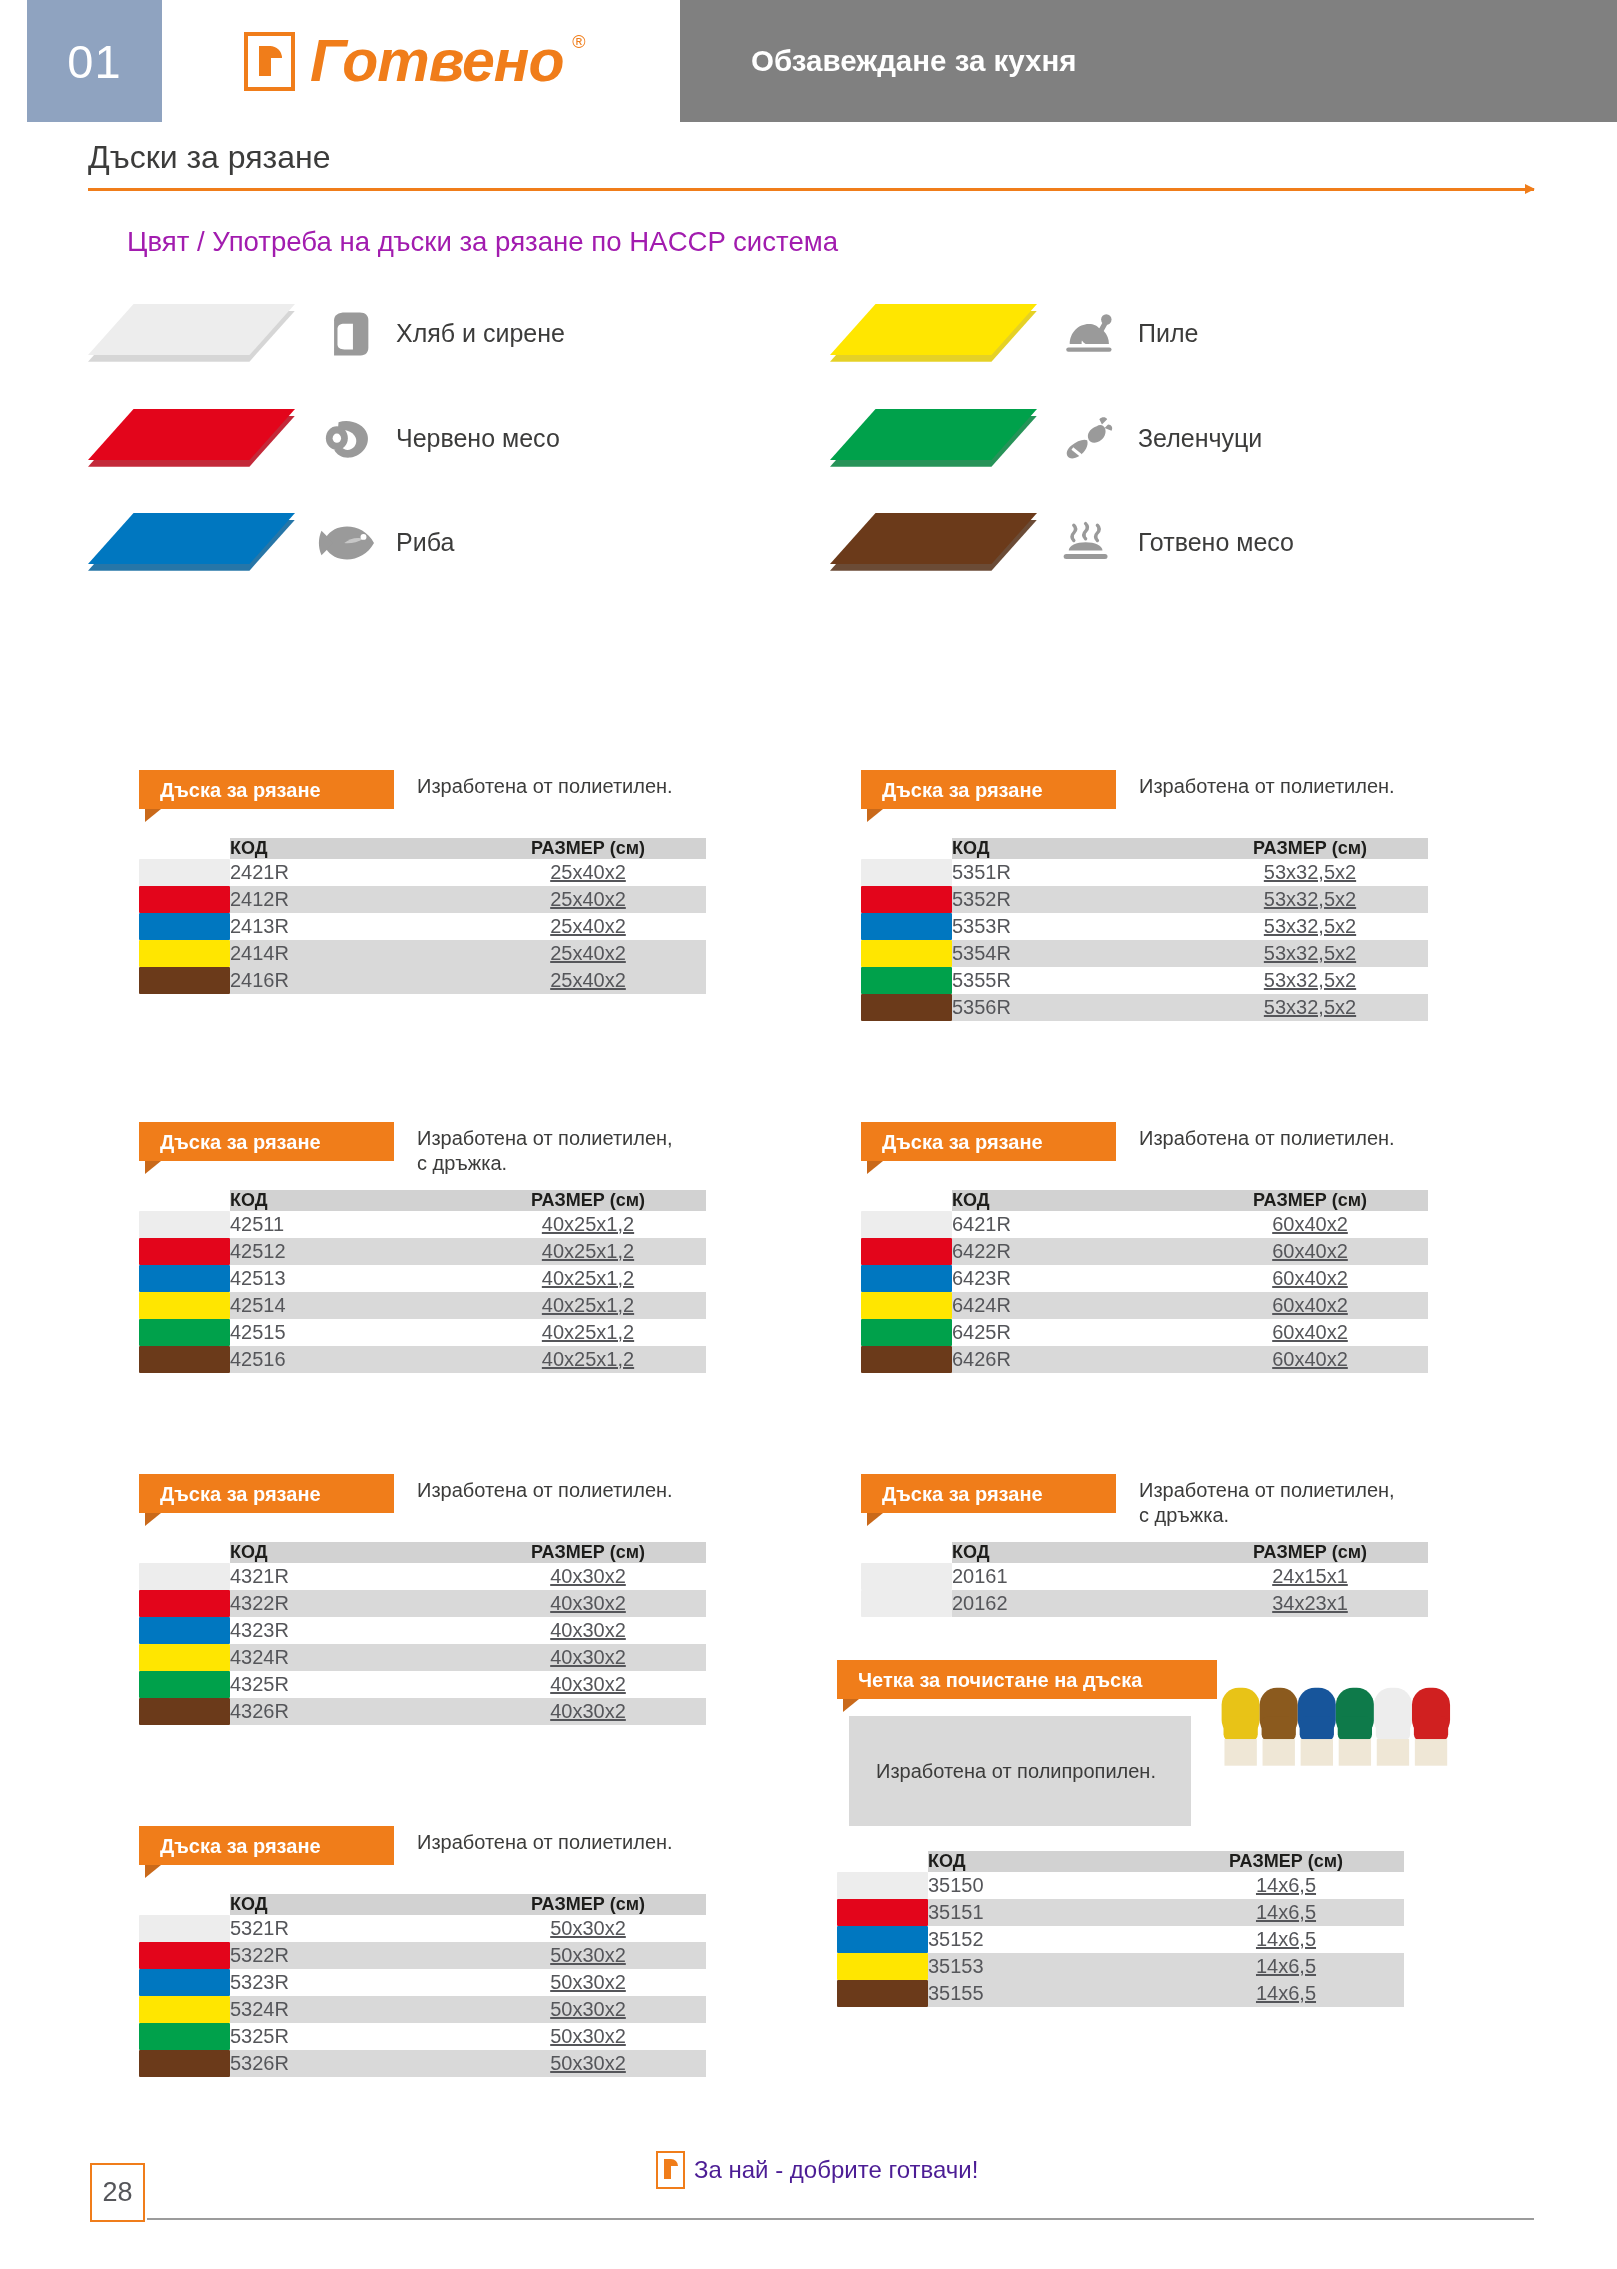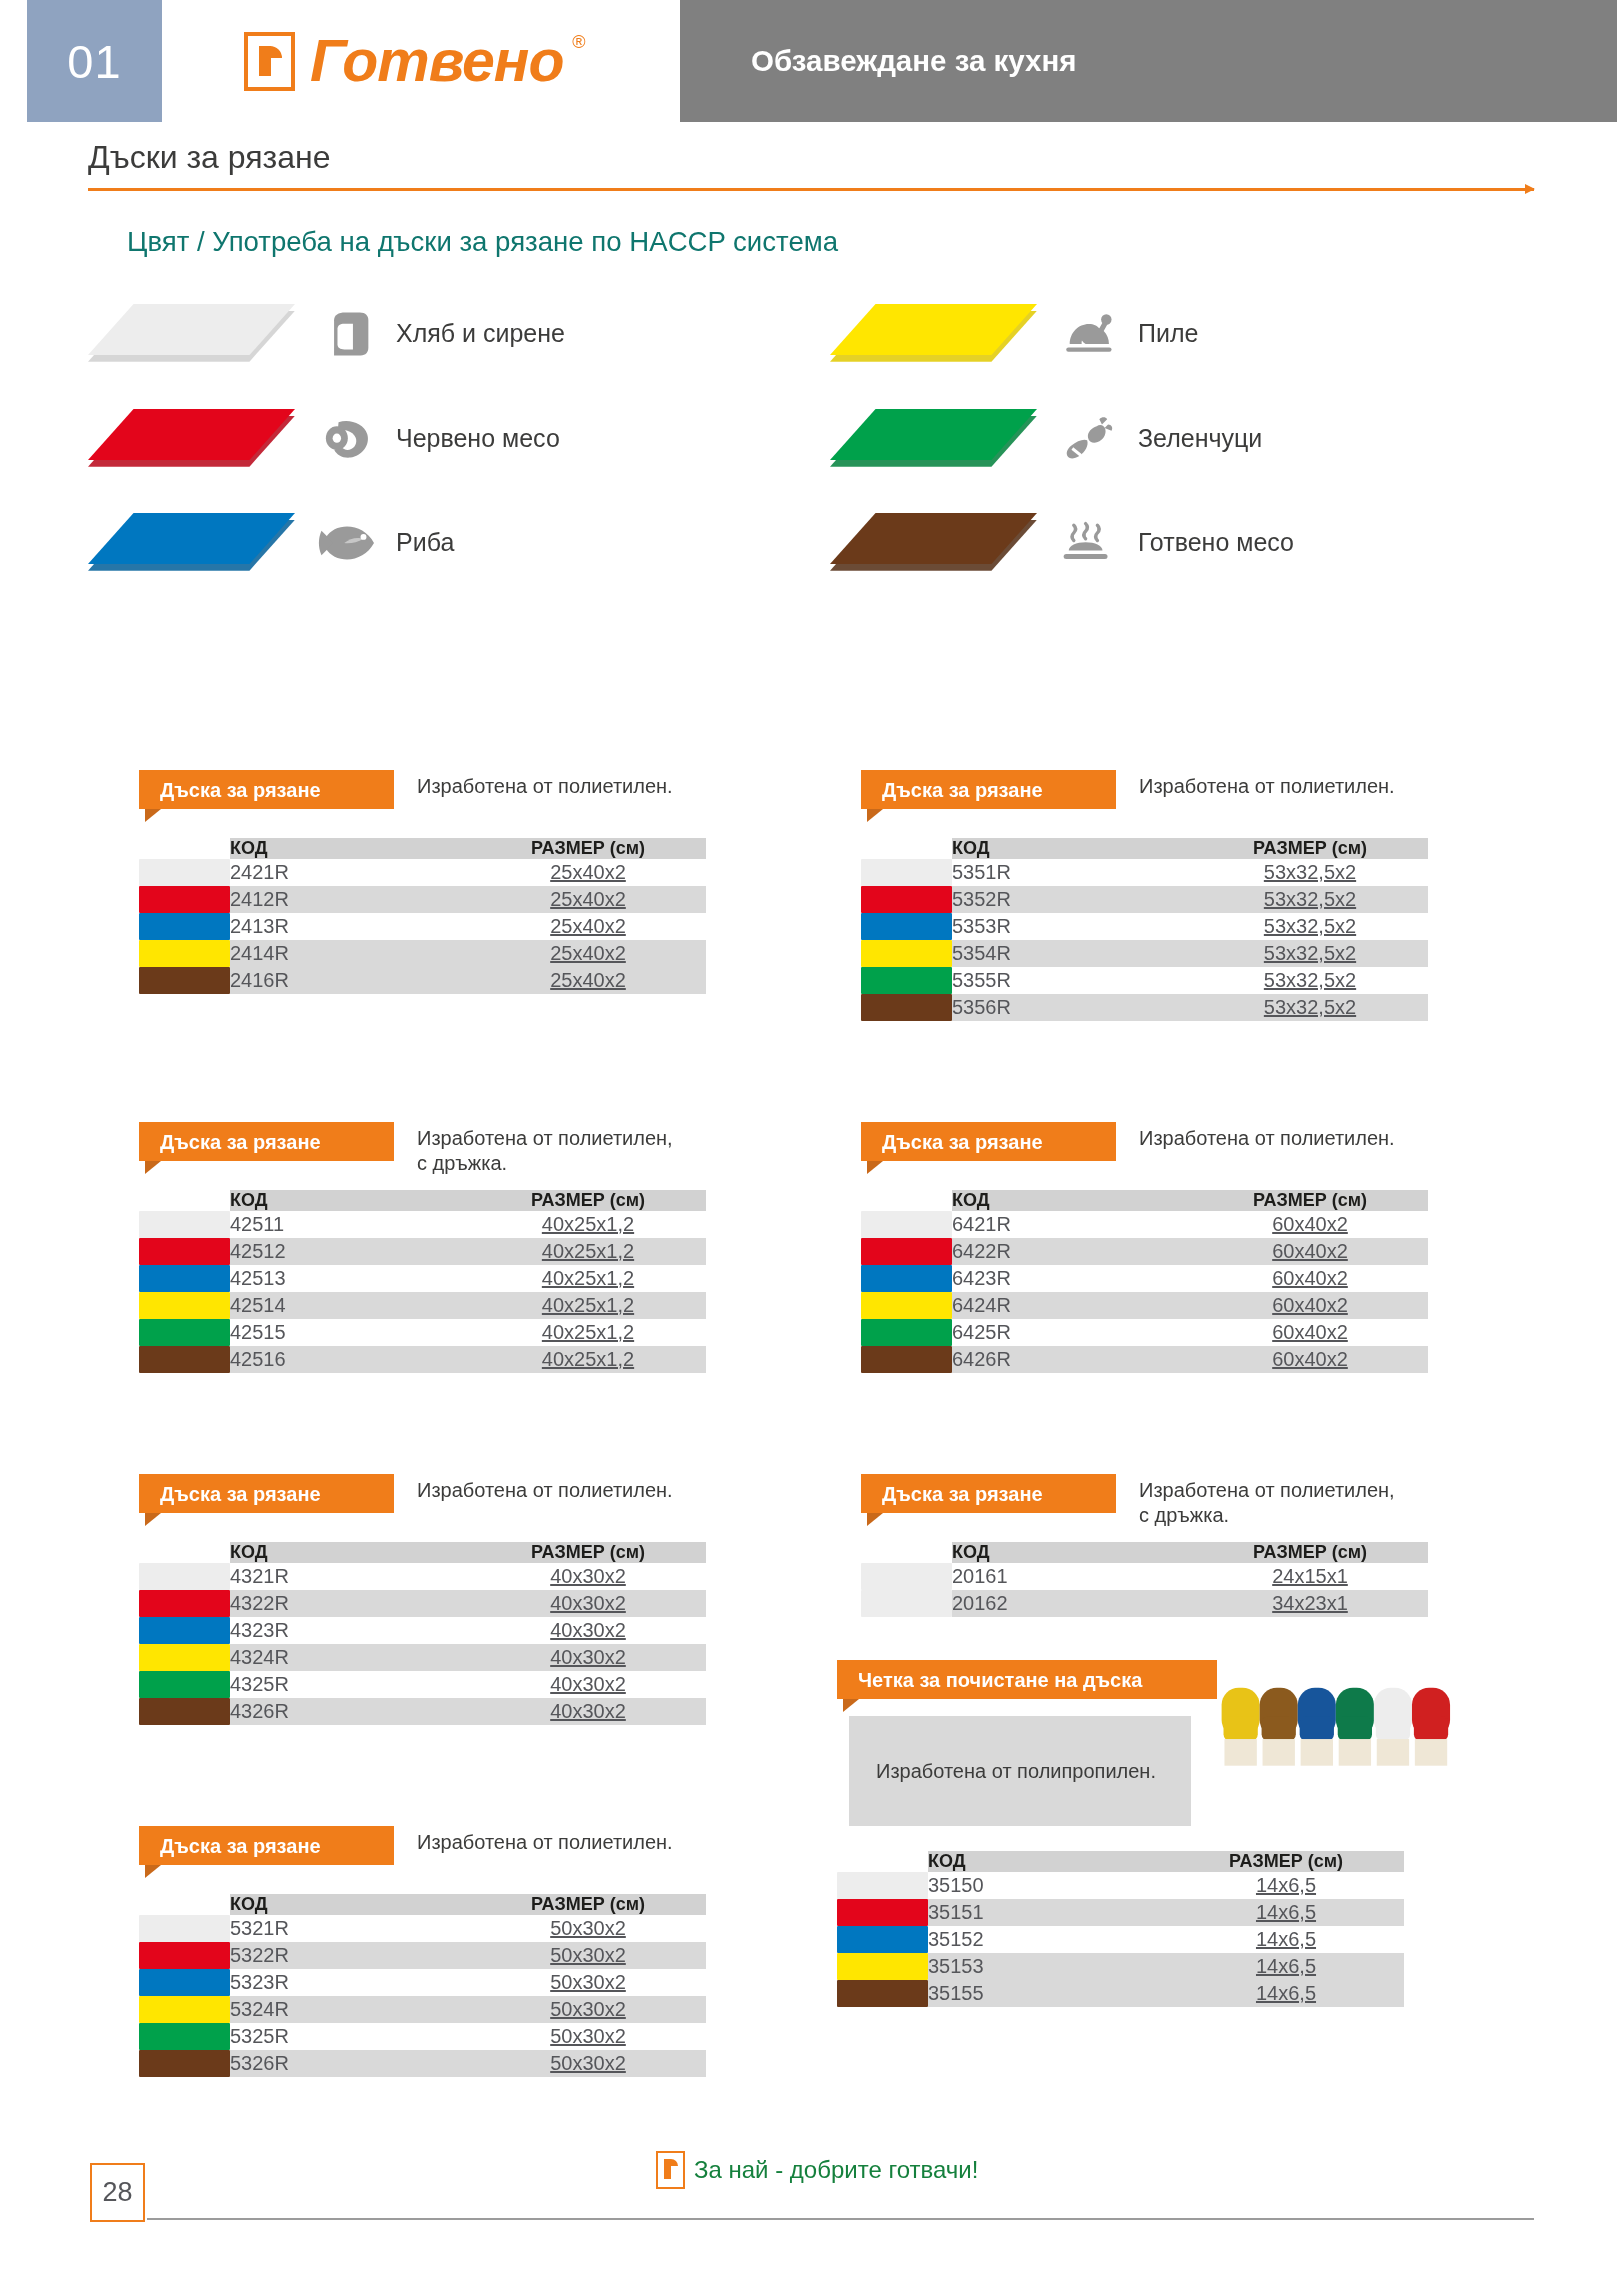--- a/index.html
+++ b/index.html
@@ -63,21 +63,21 @@
   }
   .sec-rule::after {
     content: ""; position: absolute; right: -1px; top: -3.8px;
     width: 0; height: 0; border-left: 10.5px solid #F07D1A;
     border-top: 5.2px solid transparent; border-bottom: 5.2px solid transparent;
   }
 
   
   .haccp-title {
     position: absolute; left: 127px; top: 226px;
-    font-size: 27.6px; color: #0f766e;
+    font-size: 27.6px; color: #a21caf;
   }
   .legend { position: absolute; left: 88px; top: 304px; width: 1446px; height: 247px; }
   .leg-item { position: absolute; display: flex; align-items: center; }
   .leg-board {
     width: 207px; height: 59px; flex: none; position: relative;
   }
   .leg-board .top {
     position: absolute; left: 0; top: 0; width: 207px; height: 51px;
     clip-path: polygon(22% 0, 100% 0, 78% 100%, 0 100%);
   }
@@ -158,21 +158,21 @@
   .foot-mark {
     width: 28.5px; height: 38px; border: 2.9px solid #F07D1A; position: relative; margin-right: 9.5px;
   }
   .foot-mark::before {
     content: ""; position: absolute; left: 5.7px; top: 5.7px; width: 7.6px; height: 20px; background: #F07D1A;
   }
   .foot-mark::after {
     content: ""; position: absolute; left: 5.7px; top: 5.7px; width: 14.3px; height: 7.6px; background: #F07D1A;
     border-top-right-radius: 7.6px;
   }
-  .foot-slogan { font-size: 24px; color: #15803d; white-space: nowrap; }
+  .foot-slogan { font-size: 24px; color: #4c1d95; white-space: nowrap; }
 </style>
 </head>
 <body>
 
 <div class="page">
 
   <div class="header">
     <div class="hdr-num">01</div>
     <div class="hdr-logo">
       <span class="logo-mark"></span>

